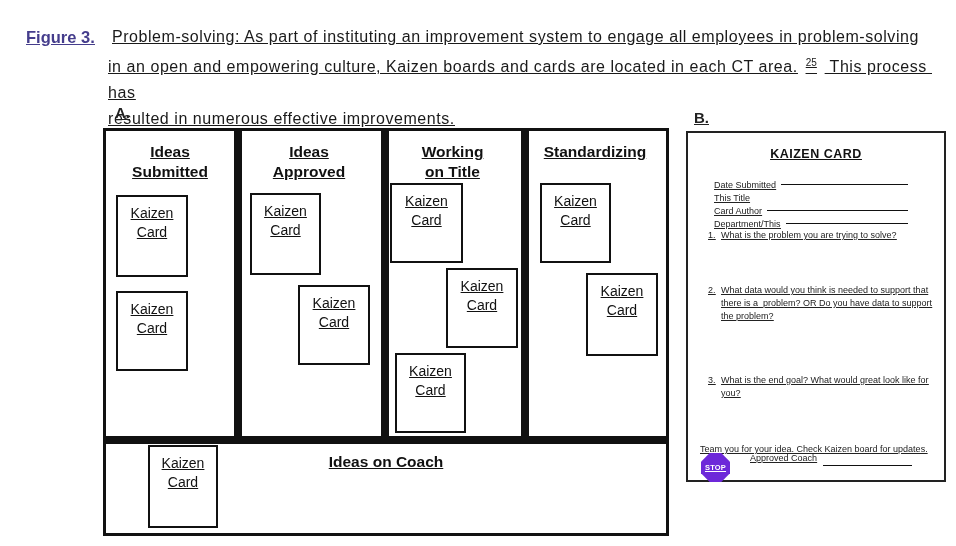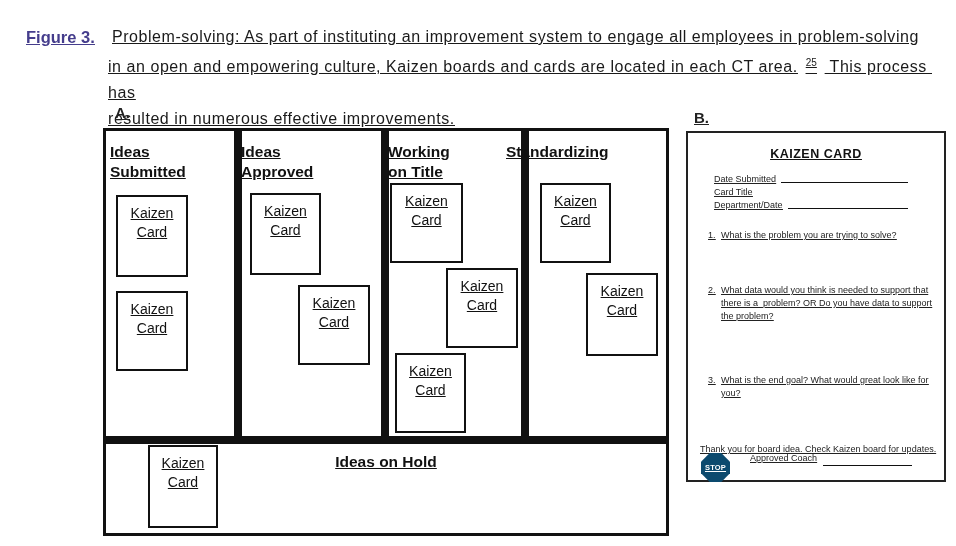--- a/index.html
+++ b/index.html
@@ -13,36 +13,36 @@
   .cap-text span { white-space:pre-wrap;margin-top:12px; }
   .cap-sup { font-size:10px; letter-spacing:0; }
 
   
   .panel-label { position:absolute; font-size:15px; font-weight:bold; color:#222; }
 
   
   .board { position:absolute; left:95px; top:120px; width:566px; height:408px; border:3px solid #111; }
   .vdiv { position:absolute; top:0; width:3px; background:#111; height:305px; }
   .hdiv { position:absolute; left:0; top:305px; width:100%; height:3px; background:#111; }
-  .col-header { position:absolute; top:7px; font-weight:bold; font-size:15.5px; line-height:20px; text-align:left; white-space:pre-line; color:#111; }
+  .col-header { position:absolute; top:7px; font-weight:bold; font-size:15.5px; line-height:20px; text-align:center; white-space:pre-line; color:#111; }
   .kcard { position:absolute; border:2px solid #111; background:#fff; text-align:center; font-size:14px; line-height:19px; padding-top:7px; color:#111; white-space:pre-line; }
   .hold-label { position:absolute; left:0; top:318px; width:100%; text-align:center; font-weight:bold; font-size:15.5px; color:#111; }
 
   
   .bcard { position:absolute; left:678px; top:123px; width:260px; height:351px; border:2px solid #222; background:#fff; color:#222; }
   .b-title { text-align:center; font-weight:bold; font-size:12.5px; letter-spacing:0.5px; margin-top:6px; color:#111; }
   .b-fields { margin:3px 10px 0 10px; }
-  .b-field { display:flex; height:13px; align-items:center; font-size:9px; }
+  .b-field { display:flex; height:13px; align-items:flex-start; font-size:9px; }
   .b-field .lbl { white-space:nowrap; padding-right:5px; }
   .b-field .line { flex:1; border-bottom:1.5px solid #111; margin-right:14px; margin-bottom:1px; }
   .b-q { position:absolute; left:12px; display:flex; font-size:9px; line-height:13px; }
   .b-q .num { width:13px; flex:0 0 13px; }
   .b-q .qt { white-space:pre-wrap; }
   .b-thanks { position:absolute; left:8px; top:307px; font-size:9px; }
-  .b-stop { position:absolute; left:13px; top:320px; width:29px; height:29px; background:#0c4a6e;
+  .b-stop { position:absolute; left:13px; top:320px; width:29px; height:29px; background:#6d28d9;
             clip-path:polygon(30% 0%,70% 0%,100% 30%,100% 70%,70% 100%,30% 100%,0% 70%,0% 30%);
             color:#fff; font-size:7.5px; font-weight:bold; display:flex; align-items:center; justify-content:center; letter-spacing:0.2px; }
   .b-assigned { position:absolute; left:50px; top:320px; width:196px; font-size:9px; }
   .b-assign-row { display:flex; height:14px; align-items:flex-end; }
   .b-assign-row .lbl { white-space:nowrap; padding-right:6px; }
   .b-assign-row .line { flex:1; border-bottom:1.5px solid #111; margin-right:14px; margin-bottom:1px; }
 </style>
 </head>
 <body>
 
@@ -62,21 +62,21 @@
     <div class="vdiv" style="left:275px;"></div>
     <div class="vdiv" style="left:415px;"></div>
     <div class="hdiv"></div>
 
     <div class="col-header" style="left:0px; width:128px;">Ideas
 Submitted</div>
     <div class="col-header" style="left:131px; width:144px;">Ideas
 Approved</div>
     <div class="col-header" style="left:278px; width:137px;">Working
 on Title</div>
-    <div class="col-header" style="left:396px; width:142px;">Standardizing</div>
+    <div class="col-header" style="left:418px; width:142px;">Standardizing</div>
 
     <div class="kcard" style="left:10px; top:64px; width:72px; height:82px;">Kaizen
 Card</div>
     <div class="kcard" style="left:10px; top:160px; width:72px; height:80px;">Kaizen
 Card</div>
 
     <div class="kcard" style="left:144px; top:62px; width:71px; height:82px;">Kaizen
 Card</div>
     <div class="kcard" style="left:192px; top:154px; width:72px; height:80px;">Kaizen
 Card</div>
@@ -86,60 +86,64 @@
     <div class="kcard" style="left:340px; top:137px; width:72px; height:80px;">Kaizen
 Card</div>
     <div class="kcard" style="left:289px; top:222px; width:71px; height:80px;">Kaizen
 Card</div>
 
     <div class="kcard" style="left:434px; top:52px; width:71px; height:80px;">Kaizen
 Card</div>
     <div class="kcard" style="left:480px; top:142px; width:72px; height:83px;">Kaizen
 Card</div>
 
-    <div class="hold-label">Ideas on Hold</div>
+    <div class="hold-label">Ideas on Coach</div>
     <div class="kcard" style="left:42px; top:314px; width:70px; height:83px;">Kaizen
 Card</div>
   </div>
 
   <div class="panel-label" style="left:682px; top:97px;">B.</div>
 
   <div class="bcard">
     <div class="b-title">KAIZEN CARD</div>
     <div class="b-fields">
       <div class="b-field">
         <span class="lbl">Date Submitted</span>
         <span class="line"></span>
       </div>
       <div class="b-field">
-        <span class="lbl">Card Title</span>
+        <span class="lbl">This Title</span>
       </div>
       <div class="b-field">
-        <span class="lbl">Department/Date</span>
+        <span class="lbl">Card Author</span>
+        <span class="line"></span>
+      </div>
+      <div class="b-field">
+        <span class="lbl">Department/This</span>
         <span class="line"></span>
       </div>
     </div>
 
     <div class="b-q" style="top:88px;">
       <span class="num">1.</span>
       <span class="qt">What is the problem you are trying to solve?</span>
     </div>
     <div class="b-q" style="top:143px;">
       <span class="num">2.</span>
       <span class="qt">What data would you think is needed to support that
 there is a  problem? OR Do you have data to support
 the problem?</span>
     </div>
     <div class="b-q" style="top:233px;">
       <span class="num">3.</span>
       <span class="qt">What is the end goal? What would great look like for
 you?</span>
     </div>
 
-    <div class="b-thanks">Thank you for board idea. Check Kaizen board for updates.</div>
+    <div class="b-thanks">Team you for your idea. Check Kaizen board for updates.</div>
     <div class="b-stop">STOP</div>
     <div class="b-assigned">
       <div class="b-assign-row">
         <span class="lbl">Approved Coach</span>
         <span class="line"></span>
       </div>
     </div>
   </div>
 
 </div>

